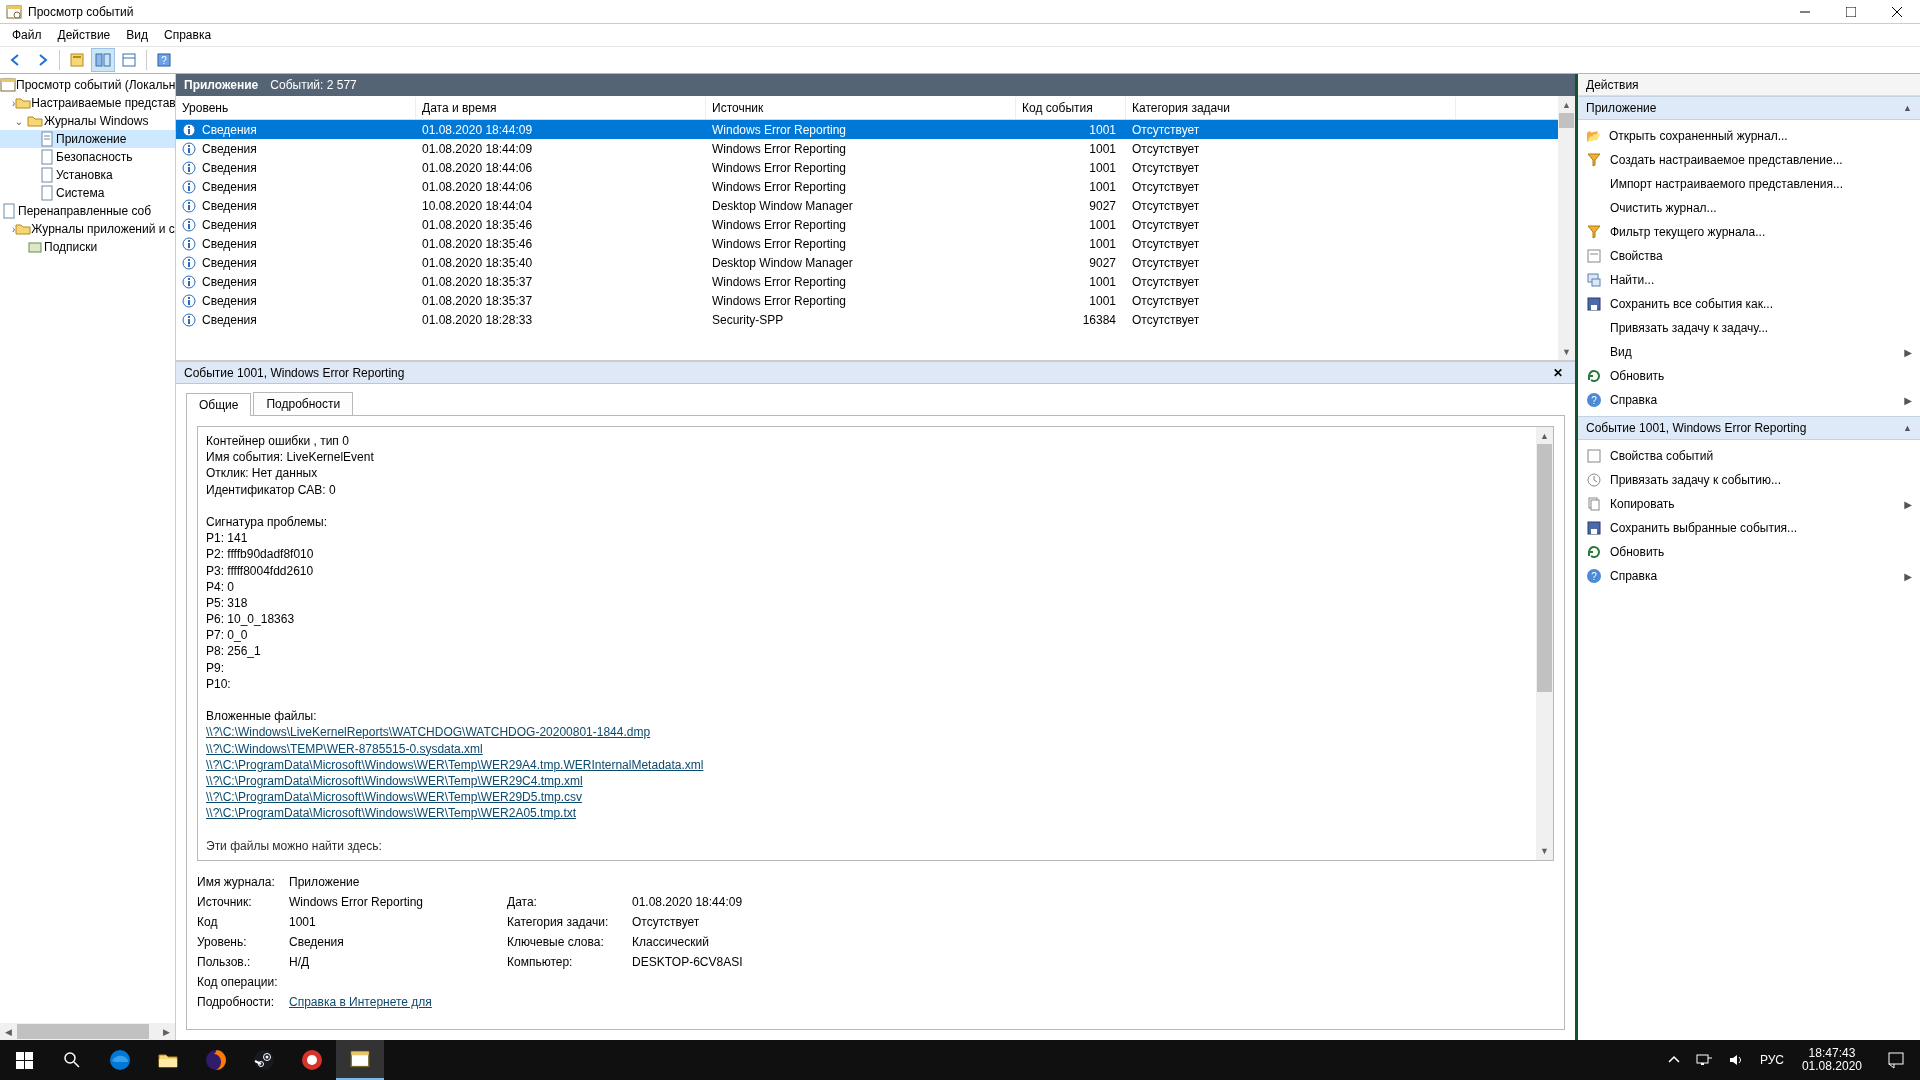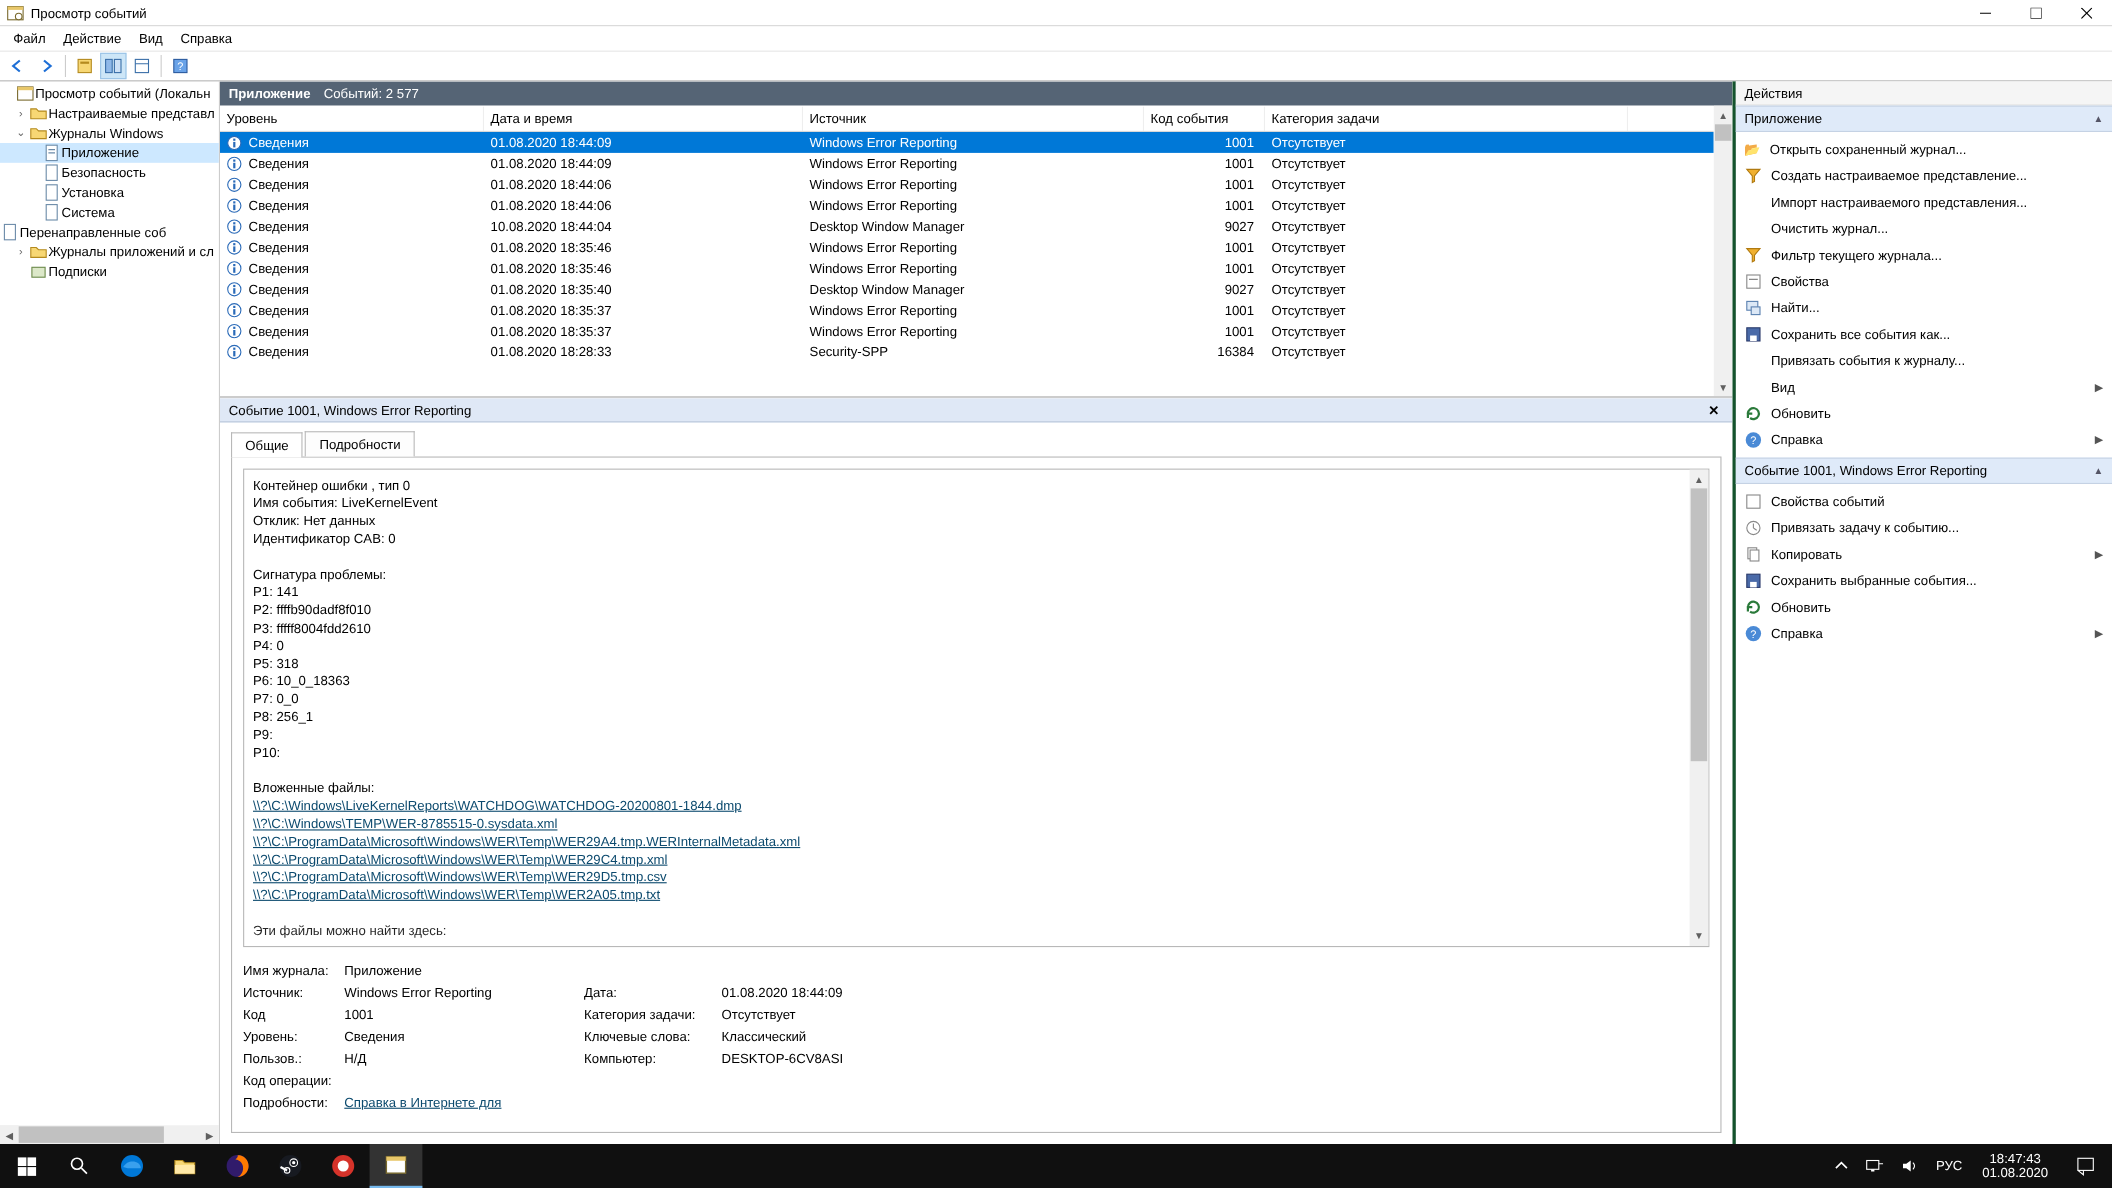--- a/index.html
+++ b/index.html
@@ -18,21 +18,21 @@
   .menuitem { padding:2px 8px; }
 
   
   .toolbar { height:28px; display:flex; align-items:center; padding:2px 4px; border-top:1px solid #e5e5e5; border-bottom:1px solid #b5b5b5; gap:2px;}
   .tbtn { width:24px; height:24px; display:flex; align-items:center; justify-content:center; border:1px solid transparent; }
   .tbtn.active { background:#cde6f7; border-color:#9ac3e6;}
   .tsep { width:1px; height:20px; background:#ccc; margin:0 3px; }
 
   
   .mainarea { display:flex; height: calc(1080px - 24px - 22px - 28px - 40px); }
-  .treepane { width:200px; border-right:1px solid #ccc; overflow:hidden; position:relative; }
+  .treepane { width:176px; border-right:1px solid #ccc; overflow:hidden; position:relative; }
   .tree { padding:2px 0; white-space:nowrap; }
   .tree-row { display:flex; align-items:center; height:18px; }
   .tree-row.sel { background:#cde8ff; }
   .tree-row .tw { width:14px; text-align:center; color:#666; font-size:10px;}
   .tree-row .tic { width:18px; display:flex; justify-content:center; }
   .tree-hscroll { position:absolute; bottom:0; left:0; right:0; height:17px; background:#f0f0f0; display:flex; align-items:center;}
   .tree-hscroll .thumb { height:15px; width:132px; background:#c1c1c1; }
   .tree-hscroll .arrow { width:17px; height:17px; background:#f0f0f0; display:flex; align-items:center; justify-content:center; color:#606060; font-size:9px; }
 
   .center { flex:1; display:flex; flex-direction:column; overflow:hidden; }
@@ -617,21 +617,21 @@
           <span>
             <svg class="i16" viewBox="0 0 16 16">
               <rect x="2" y="2" width="12" height="12" fill="#4a6aa8" stroke="#2a3a6a"></rect>
               <rect x="5" y="9" width="6" height="5" fill="#fff"></rect>
             </svg>
           </span>
           <span>Сохранить все события как...</span>
         </div>
       <div class="action-item">
           <span style="width:16px"></span>
-          <span>Привязать события к журналу...</span>
+          <span>Привязать задачу к задачу...</span>
         </div>
       <div class="action-item">
           <span style="width:16px"></span>
           <span>Вид</span>
           <span class="chev">▶</span>
         </div>
       <div class="action-item">
           <span>
             <svg class="i16" viewBox="0 0 16 16">
               <path d="M3 8a5 5 0 1 1 2 4" fill="none" stroke="#2a7a3a" stroke-width="2"></path>

